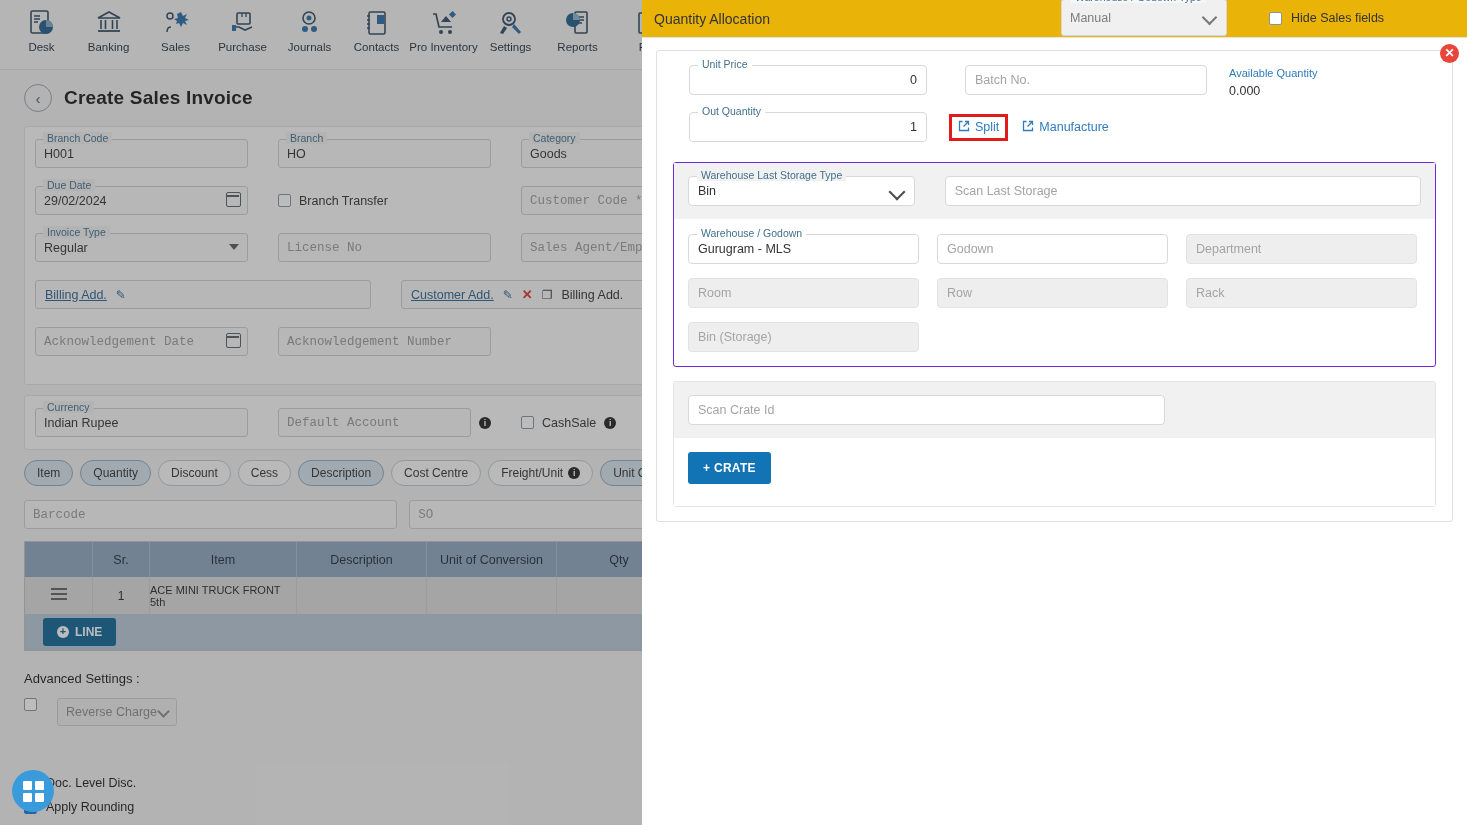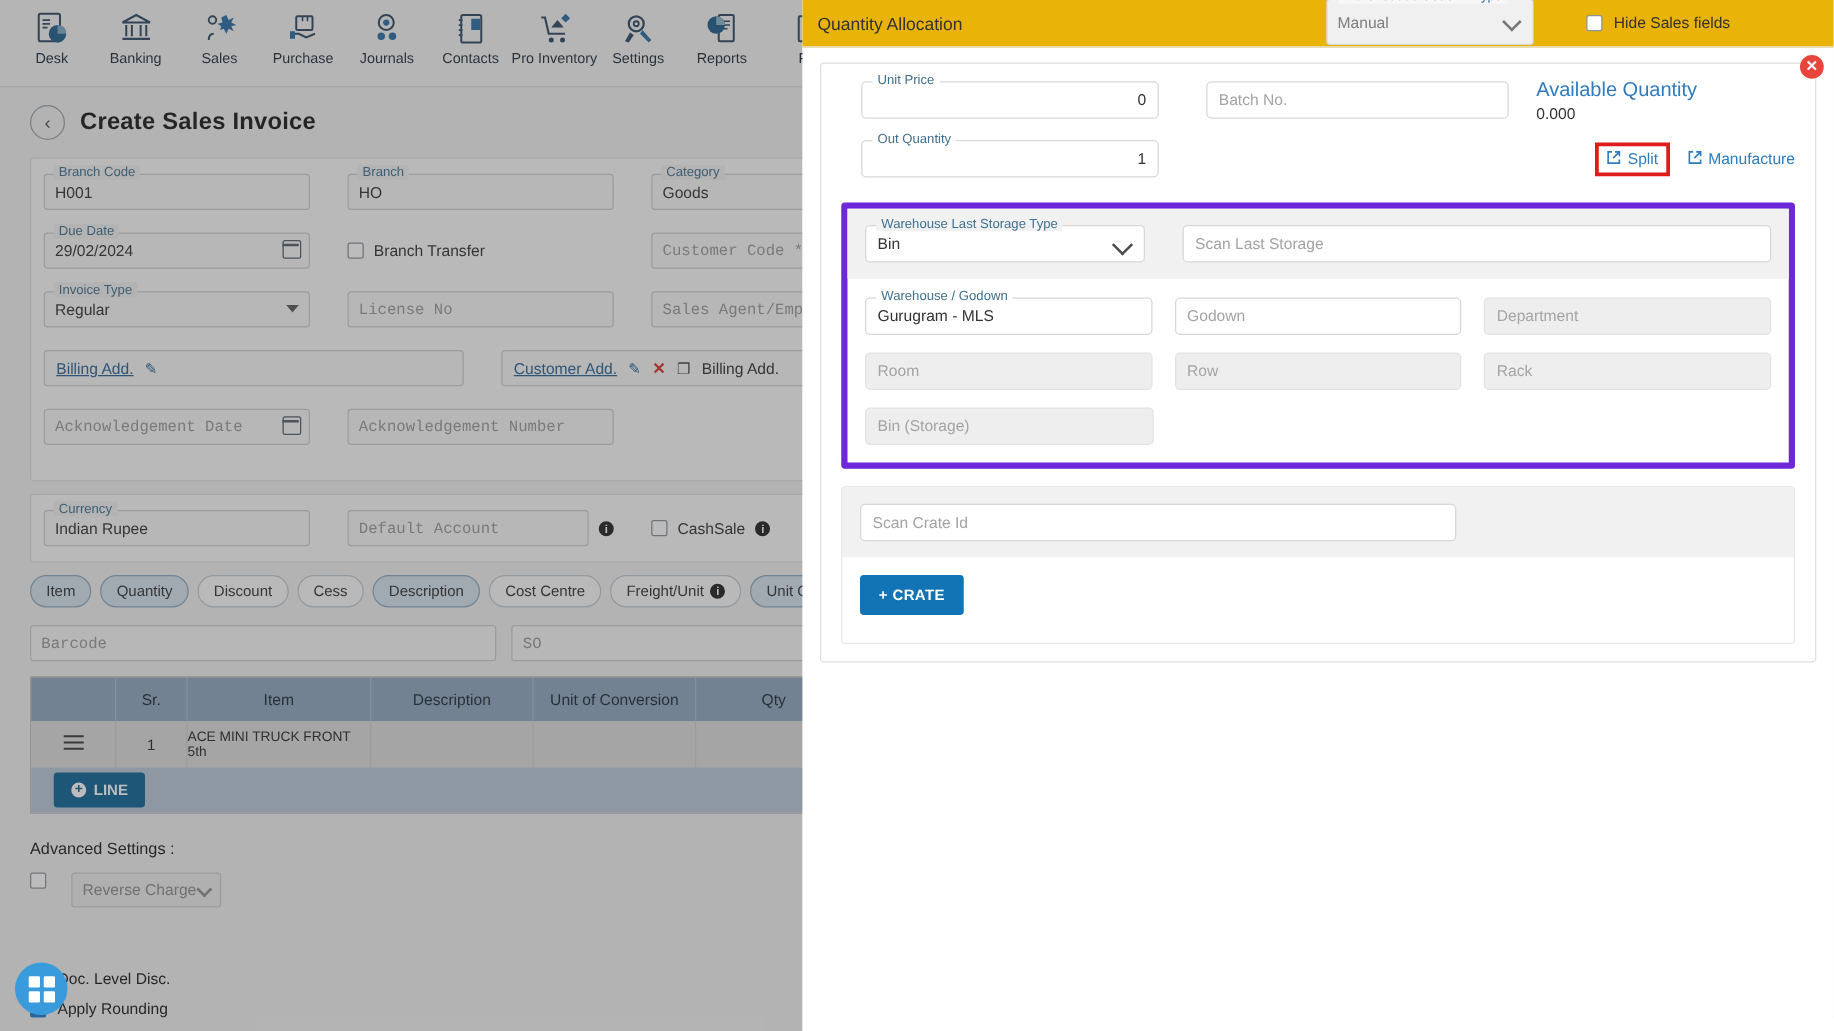--- a/index.html
+++ b/index.html
@@ -188,32 +188,32 @@
     position: absolute; top: -7px; left: 9px; background: #fff; padding: 0 4px;
     font-size: 10.5px; color: #41708f; white-space: nowrap;
   }
   .minp {
     width: 100%; height: 30px; border: 1px solid #d8d8d8; border-radius: 4px;
     background: #fff; font-size: 12.5px; color: #333; padding: 0 9px;
     display: flex; align-items: center;
   }
   .minp.right { justify-content: flex-end; }
   .minp.ph { color: #a4a4a4; }
-  .avail-title { font-size: 16px; color: #2f7bbd; line-height: 16px; }
+  .avail-title { font-size: 11px; color: #2f7bbd; line-height: 16px; }
   .avail-val { font-size: 12.5px; color: #333; margin-top: 3px; }
   .split-wrap {
     display: flex; align-items: center; gap: 14px; height: 30px; padding-left: 0;
   }
   .split-box {
     border: 3px solid #e01b1b; padding: 3px 6px; display: flex; align-items: center; gap: 4px;
   }
   .link-ico-txt { display: flex; align-items: center; gap: 5px; color: #2f7bbd; font-size: 12.5px; }
 
   .sub-panel {
-    border: 5px solid #6d28d9; border-radius: 3px; margin: 0 16px 14px 16px;
+    border: 1px solid #6d28d9; border-radius: 3px; margin: 0 16px 14px 16px;
     background: #fff;
   }
   .sub-top { background: #f1f1f1; padding: 13px 14px; display: flex; gap: 30px; align-items: flex-start; }
   .sub-bot { padding: 15px 14px 14px 14px; }
   .grow3 { display: flex; gap: 18px; margin-bottom: 14px; }
   .gcell { position: relative; width: 231px; }
   .gcell .mlegend { background: #fff; }
   .gcell.gray .minp { background: #eeeeee; border-color: #e2e2e2; }
   .scan-last {
     position: relative; width: 477px;
@@ -614,21 +614,21 @@
             </div>
             <div class="mfield lg">
               <div class="minp ph">Batch No.</div>
             </div>
             <div>
               <div class="avail-title">Available Quantity</div>
               <div class="avail-val">0.000</div>
             </div>
           </div>
 
-          <div class="mrow" style="margin-bottom:4px;justify-content:space-between;">
+          <div class="mrow" style="margin-bottom:4px;">
             <div class="mfield">
               <span class="mlegend">Out Quantity</span>
               <div class="minp right">1</div>
             </div>
             <div class="split-wrap">
               <span class="split-box">
                 <span class="link-ico-txt">
                   <span>
                     <svg width="12" height="12" viewBox="0 0 12 12">
                         <path d="M4.5 1.5H1.5v9h9v-3" stroke="#2f7bbd" stroke-width="1.3" fill="none"></path>

